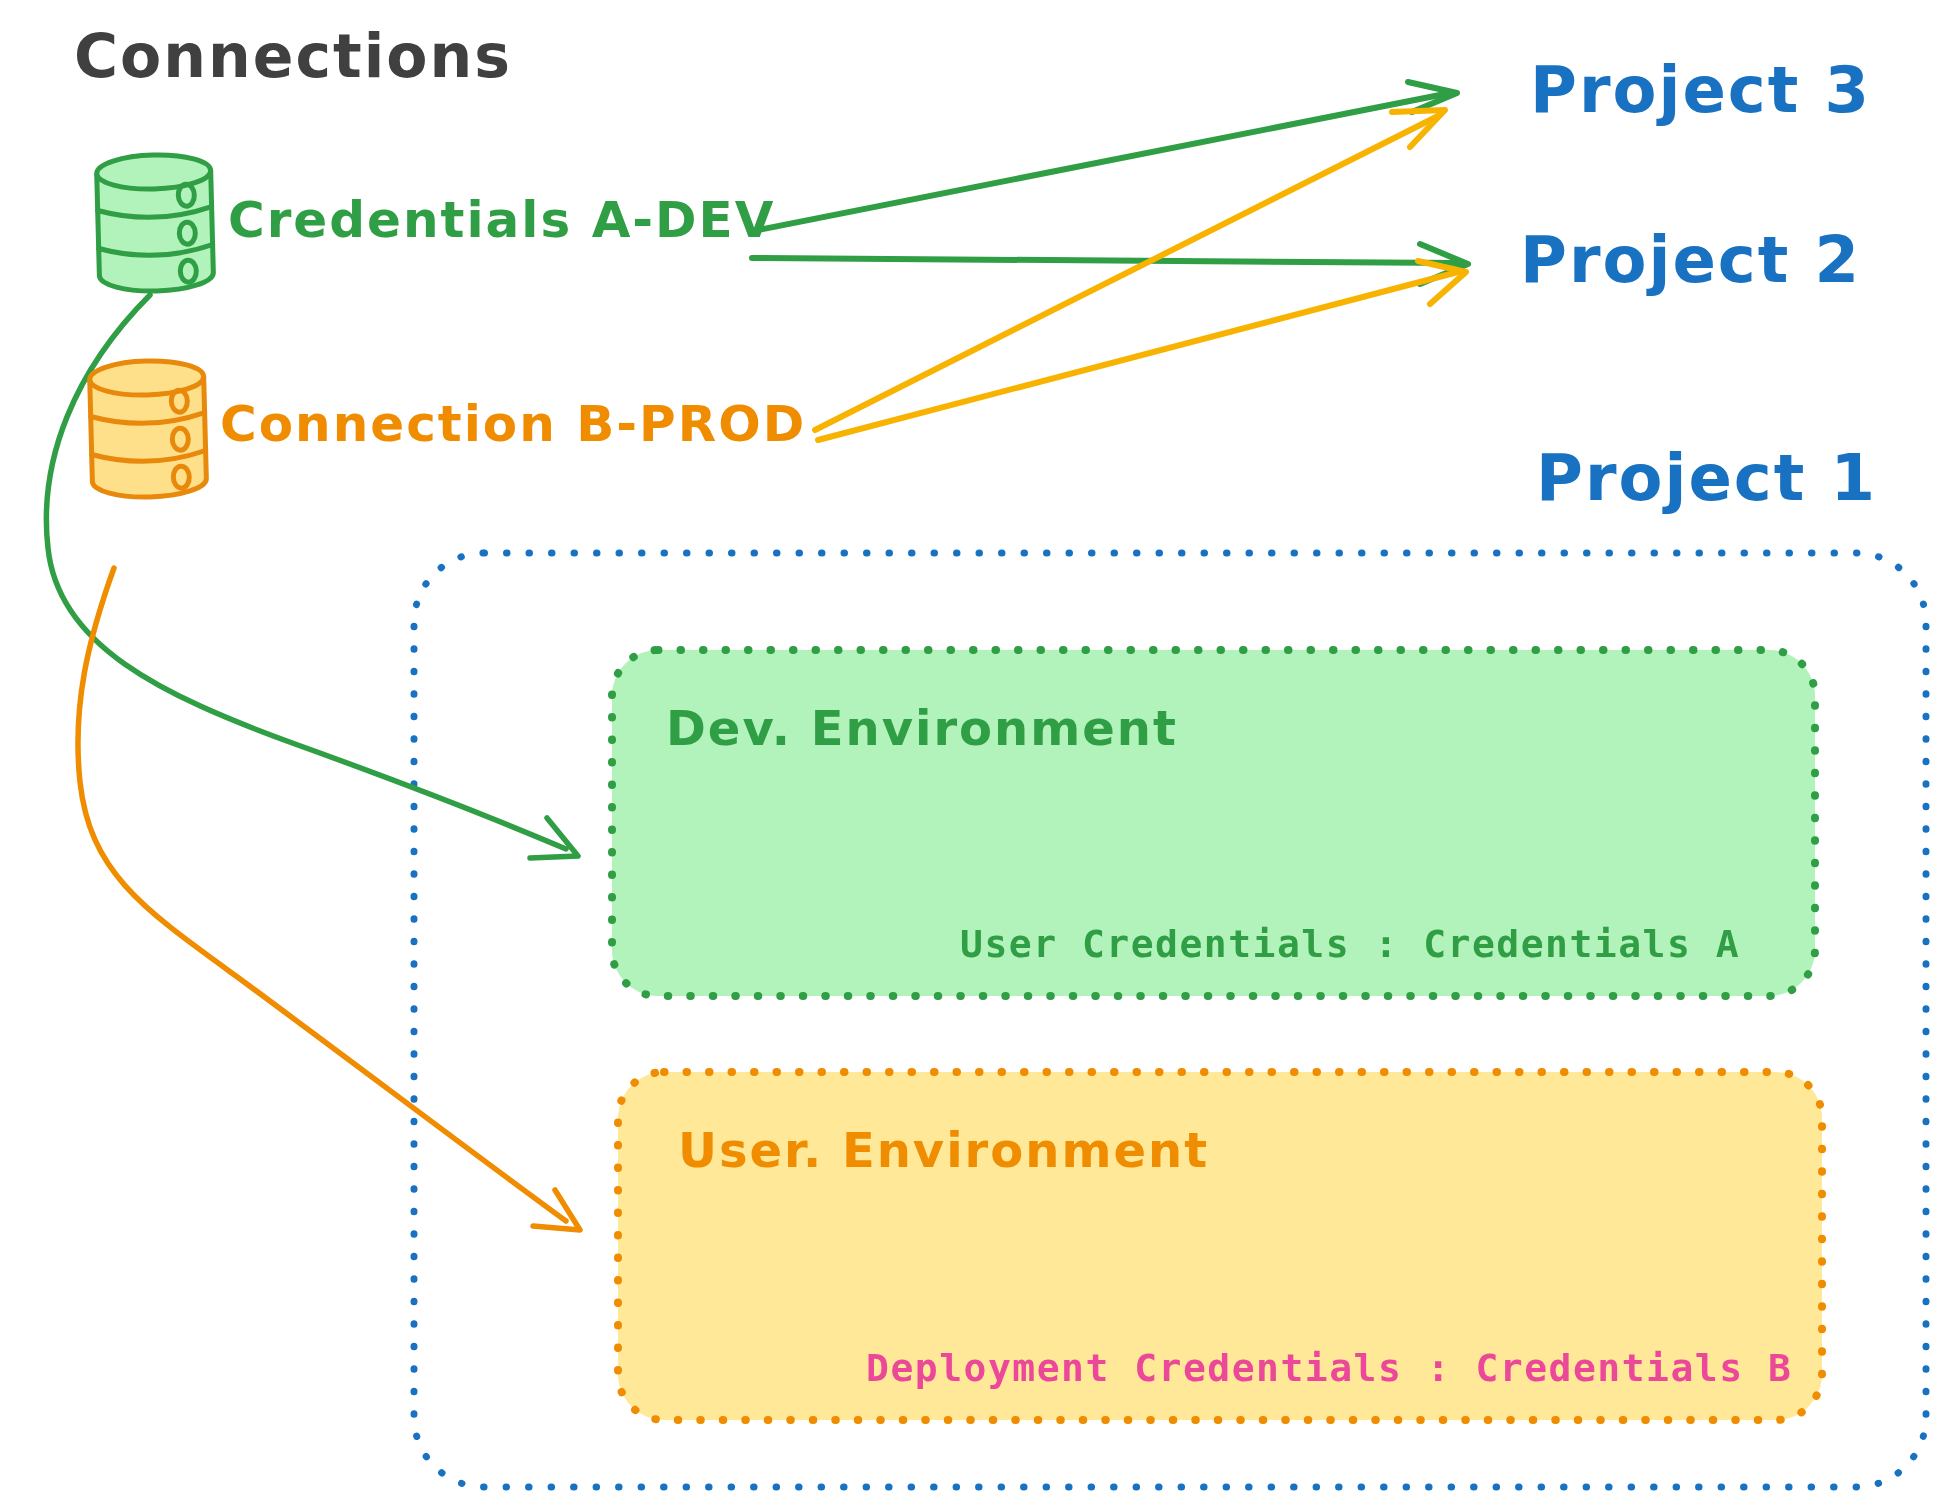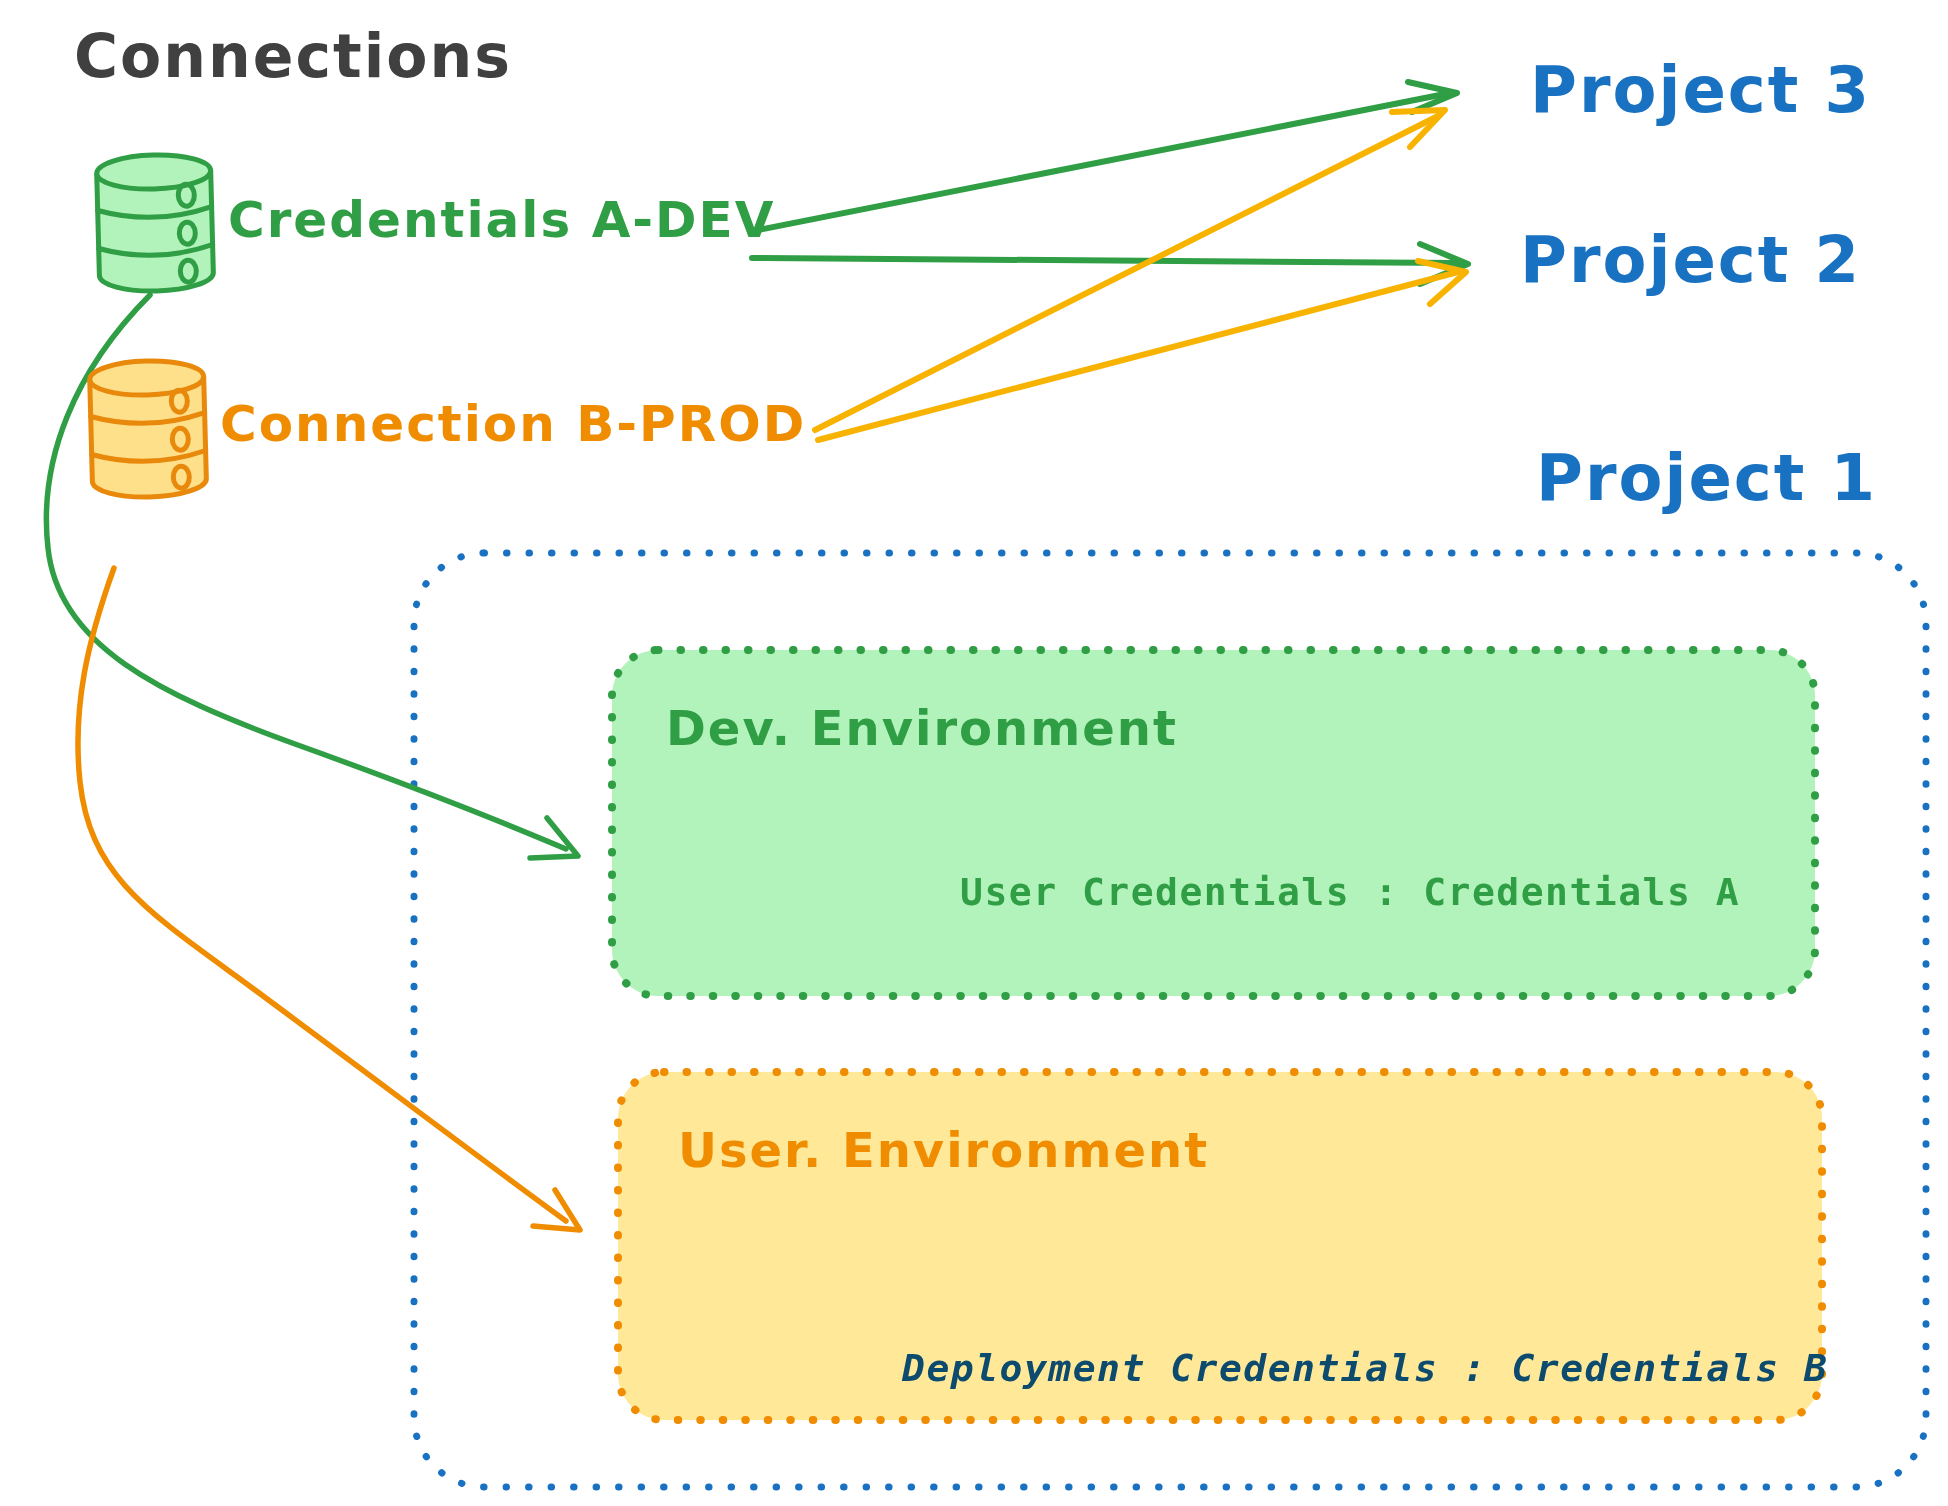--- a/index.html
+++ b/index.html
@@ -17,22 +17,22 @@
   .p3{left:1514px;top:52px;margin-left:16px;}
   .p2{left:1520px;top:222px;}
   .p1{left:1536px;top:440px;}
   .env-head{font-size:48px;}
   .dev-head{left:666px;top:700px;color:#2f9e44;}
   .prod-head{left:678px;top:1122px;color:#f08c00;}
   .creds{
     font-family:"DejaVu Sans Mono","Liberation Mono",monospace;
     font-size:38px;font-weight:600;letter-spacing:1.5px;
   }
-  .dev-creds{left:960px;top:870px;color:#2f9e44;}
-  .prod-creds{left:902px;top:1346px;color:#0c4a6e;font-style:italic;}
+  .dev-creds{left:960px;top:922px;color:#2f9e44;}
+  .prod-creds{left:866px;top:1346px;color:#ec4899;}
 </style>
 </head>
 <body>
 
 <svg id="diagram-svg" width="1948" height="1506" viewBox="0 0 1948 1506">
 
   <rect x="414" y="553" width="1512" height="934" rx="70" ry="70" fill="none" stroke="#1971c2" stroke-width="7" stroke-dasharray="0.5 22" stroke-linecap="round"></rect>
 
   <rect x="612" y="650" width="1203" height="346" rx="46" ry="46" fill="#b2f2bb" stroke="#2f9e44" stroke-width="8" stroke-dasharray="0.5 22" stroke-linecap="round"></rect>
 

